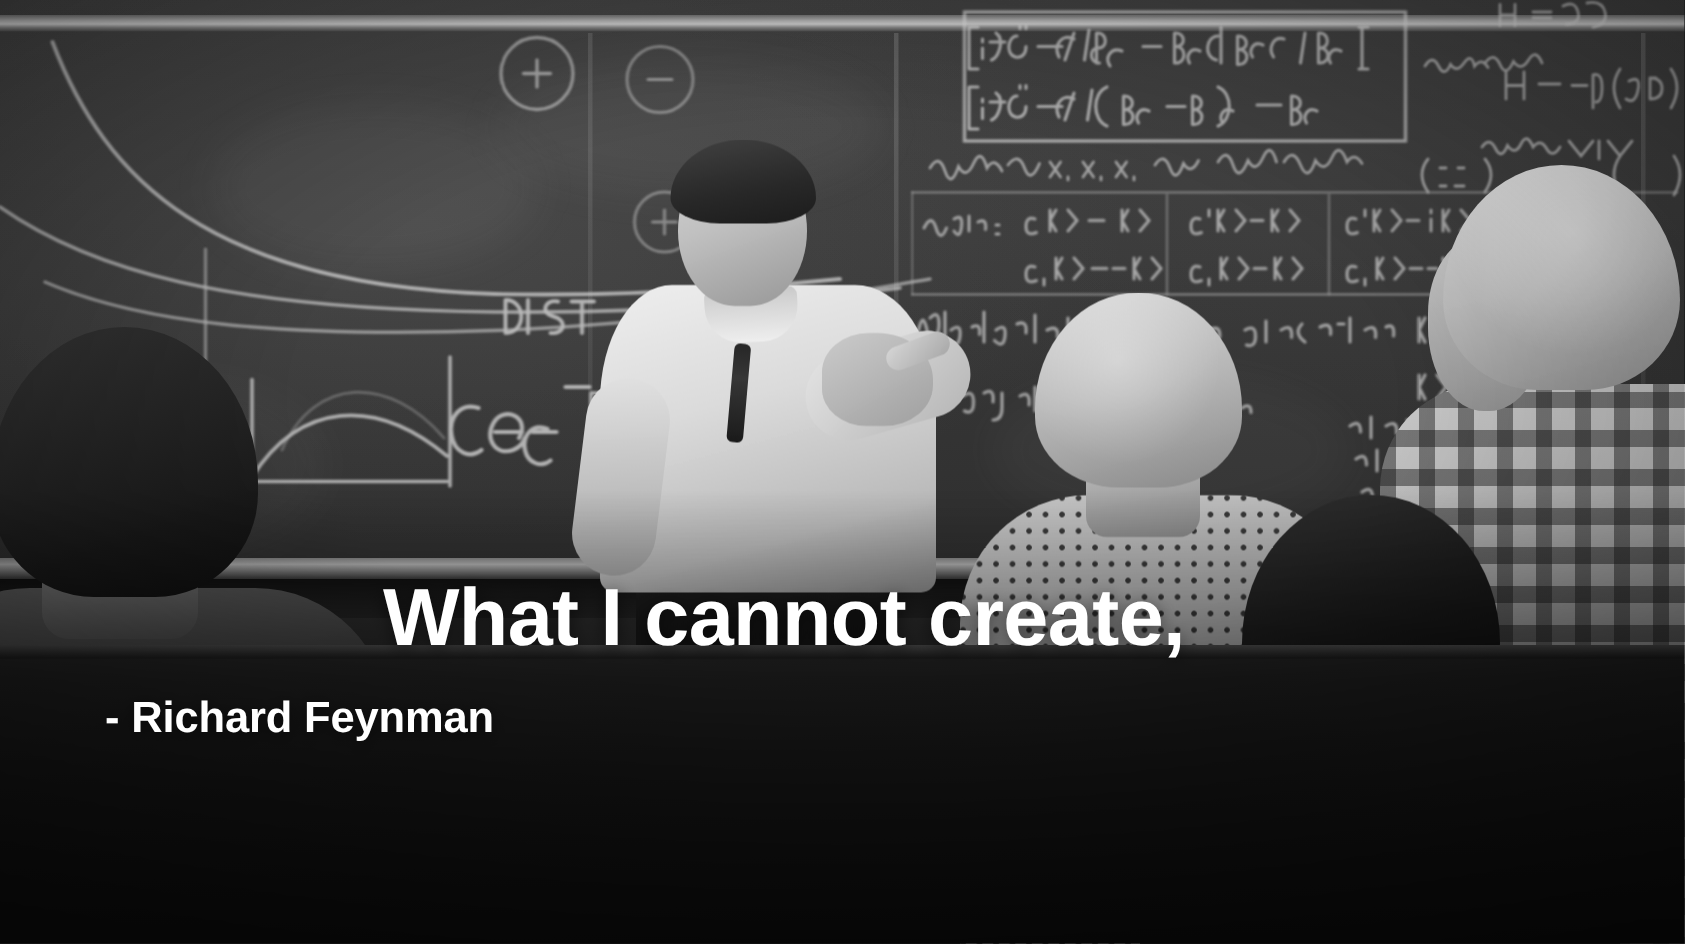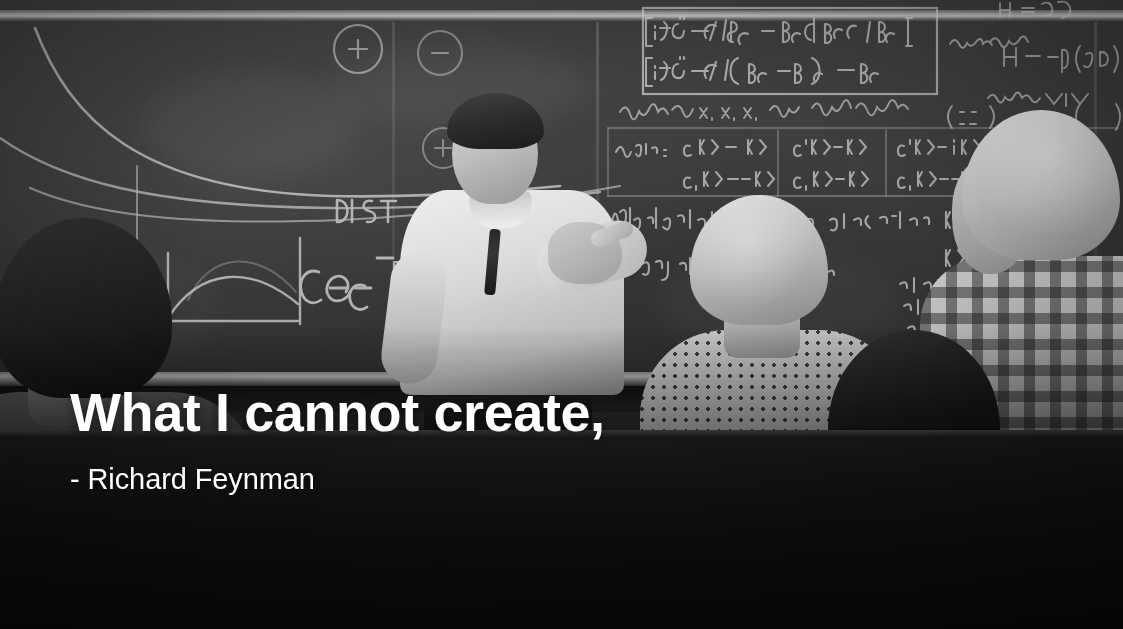--- a/index.html
+++ b/index.html
@@ -281,26 +281,27 @@
   }
   .quote-line {
     color: #ffffff;
     font-family: "Liberation Sans", sans-serif;
     font-weight: bold;
     font-size: 54px;
     line-height: 60px;
     letter-spacing: -0.4px;
     white-space: nowrap;
     text-shadow: 0 2px 12px rgba(0,0,0,.55);
+    text-align: right;
   }
   .attribution {
     margin-top: 20px;
     color: #ffffff;
     font-family: "Liberation Sans", sans-serif;
-    font-weight: normal;
+    font-weight: bold;
     font-size: 29px;
     line-height: 34px;
     letter-spacing: -0.1px;
     white-space: nowrap;
     text-shadow: 0 2px 10px rgba(0,0,0,.55);
   }
 </style>
 </head>
 <body>
 

